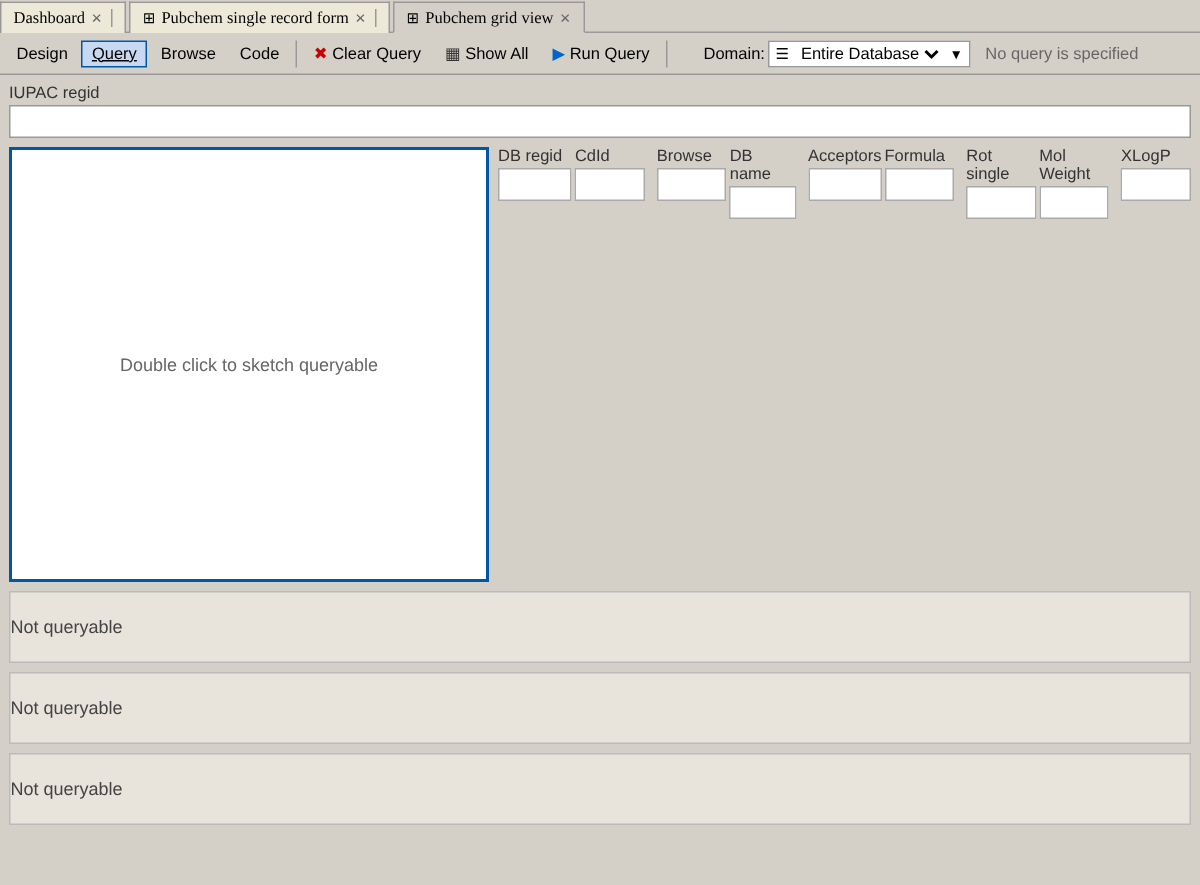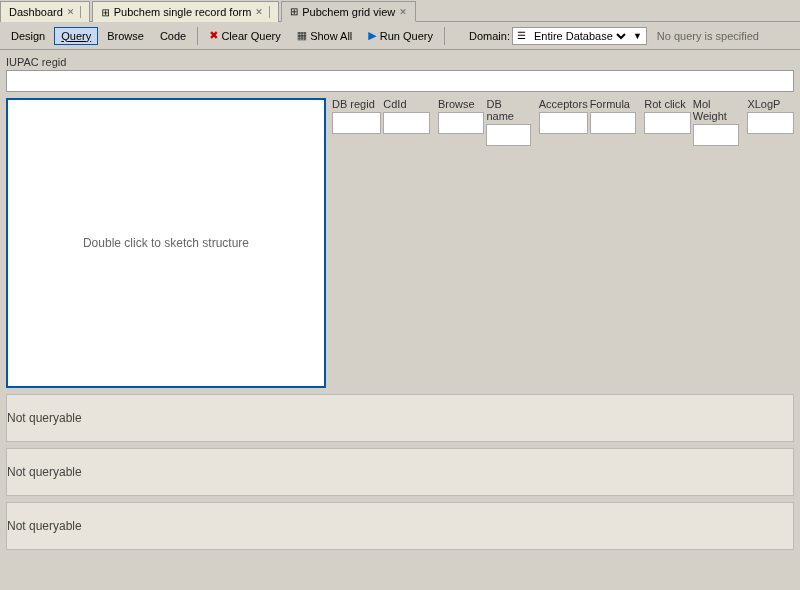--- a/index.html
+++ b/index.html
@@ -26,20 +26,21 @@
       padding: 0 8px;
       border: 1px solid #999;
       border-bottom: none;
       background: #ece9d8;
       cursor: pointer;
       font-size: 11px;
       gap: 4px;
       margin-right: 2px;
       position: relative;
       top: 1px;
+      font-family: Liberation Serif, serif;
     }
     .tab.active {
       background: #d4d0c8;
       border-bottom: 1px solid #d4d0c8;
       z-index: 2;
     }
 
     
     .toolbar {
       display: flex;
@@ -246,21 +247,21 @@
 <div class="main-content">
 
   <div class="field-group">
     <div class="field-label">IUPAC regid</div>
     <input class="field-input" type="text" placeholder="" style="">
   </div>
 
   <div class="sketch-form-row">
 
     <div class="sketch-area">
-      <span>Double click to sketch structure</span>
+      <span>Double click to sketch queryable</span>
     </div>
 
     <div class="form-fields">
 
       <div class="field-group">
         <div class="field-label">DB regid</div>
         <input class="form-field-input" type="text" style="">
       </div>
 
       <div class="form-row">
@@ -284,21 +285,21 @@
           <input class="form-field-input" type="text" style="">
         </div>
       </div>
 
       <div class="form-row">
         <div class="form-col">
           <div class="field-label">Formula</div>
           <input class="form-field-input" type="text" style="">
         </div>
         <div class="form-col">
-          <div class="field-label">Rot click</div>
+          <div class="field-label">Rot single</div>
           <input class="form-field-input" type="text" style="">
         </div>
       </div>
 
       <div class="form-row">
         <div class="form-col">
           <div class="field-label">Mol Weight</div>
           <input class="form-field-input" type="text" style="">
         </div>
         <div class="form-col">

